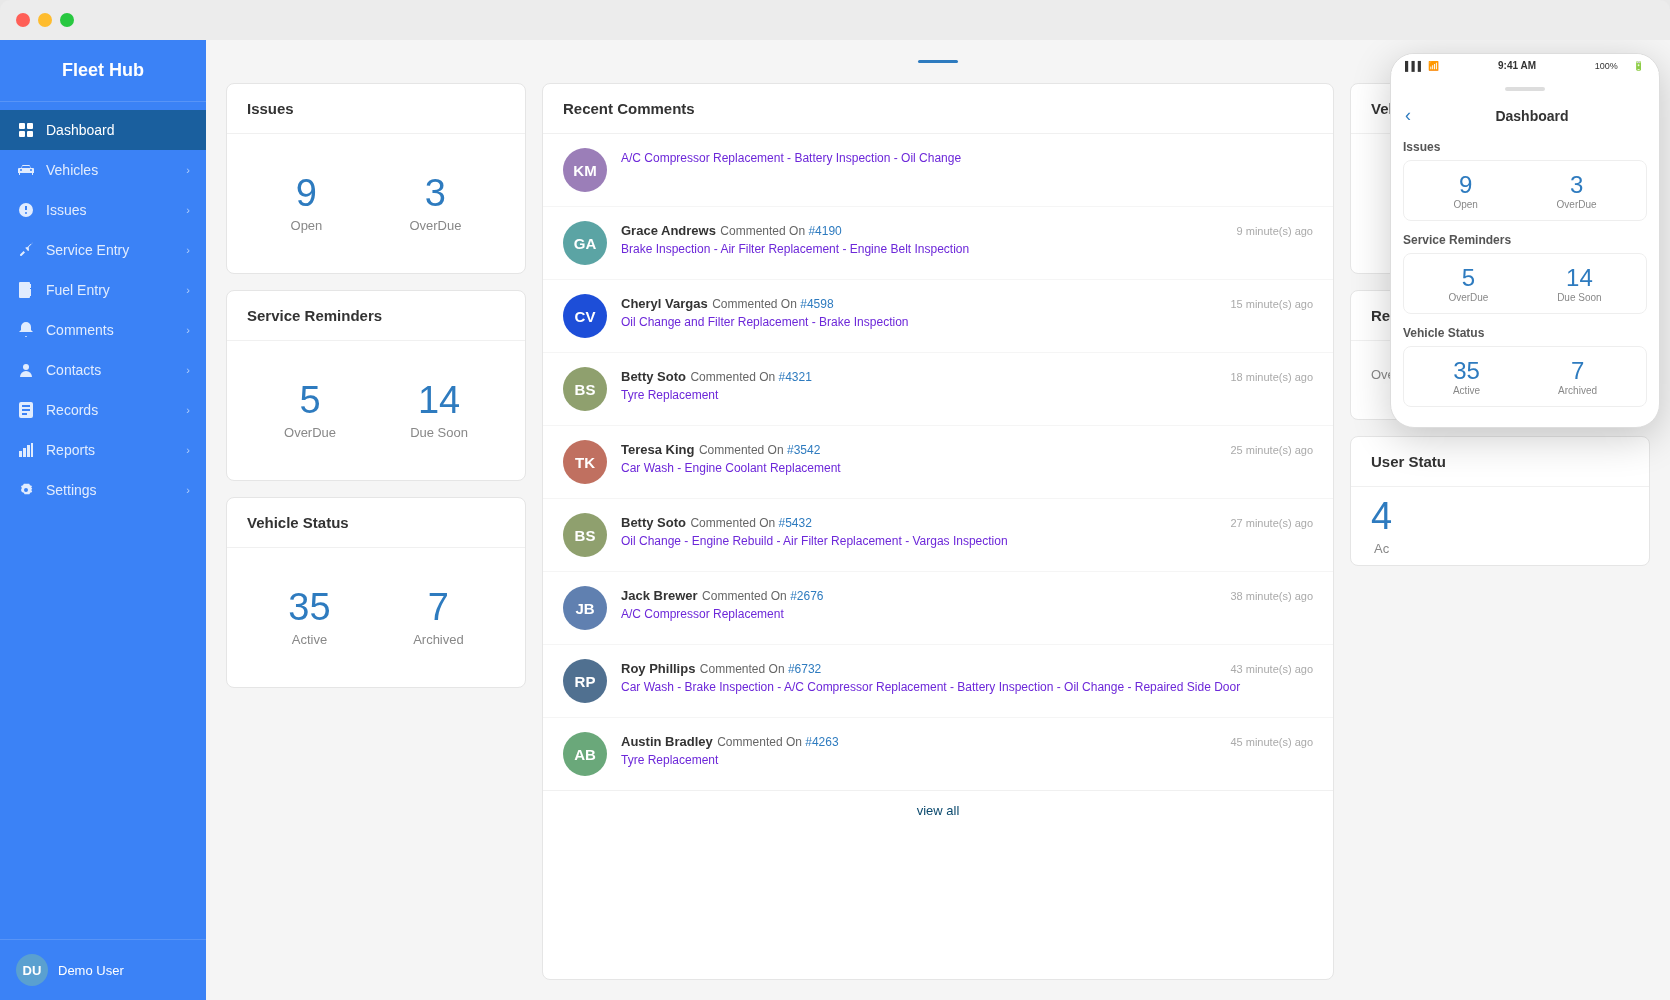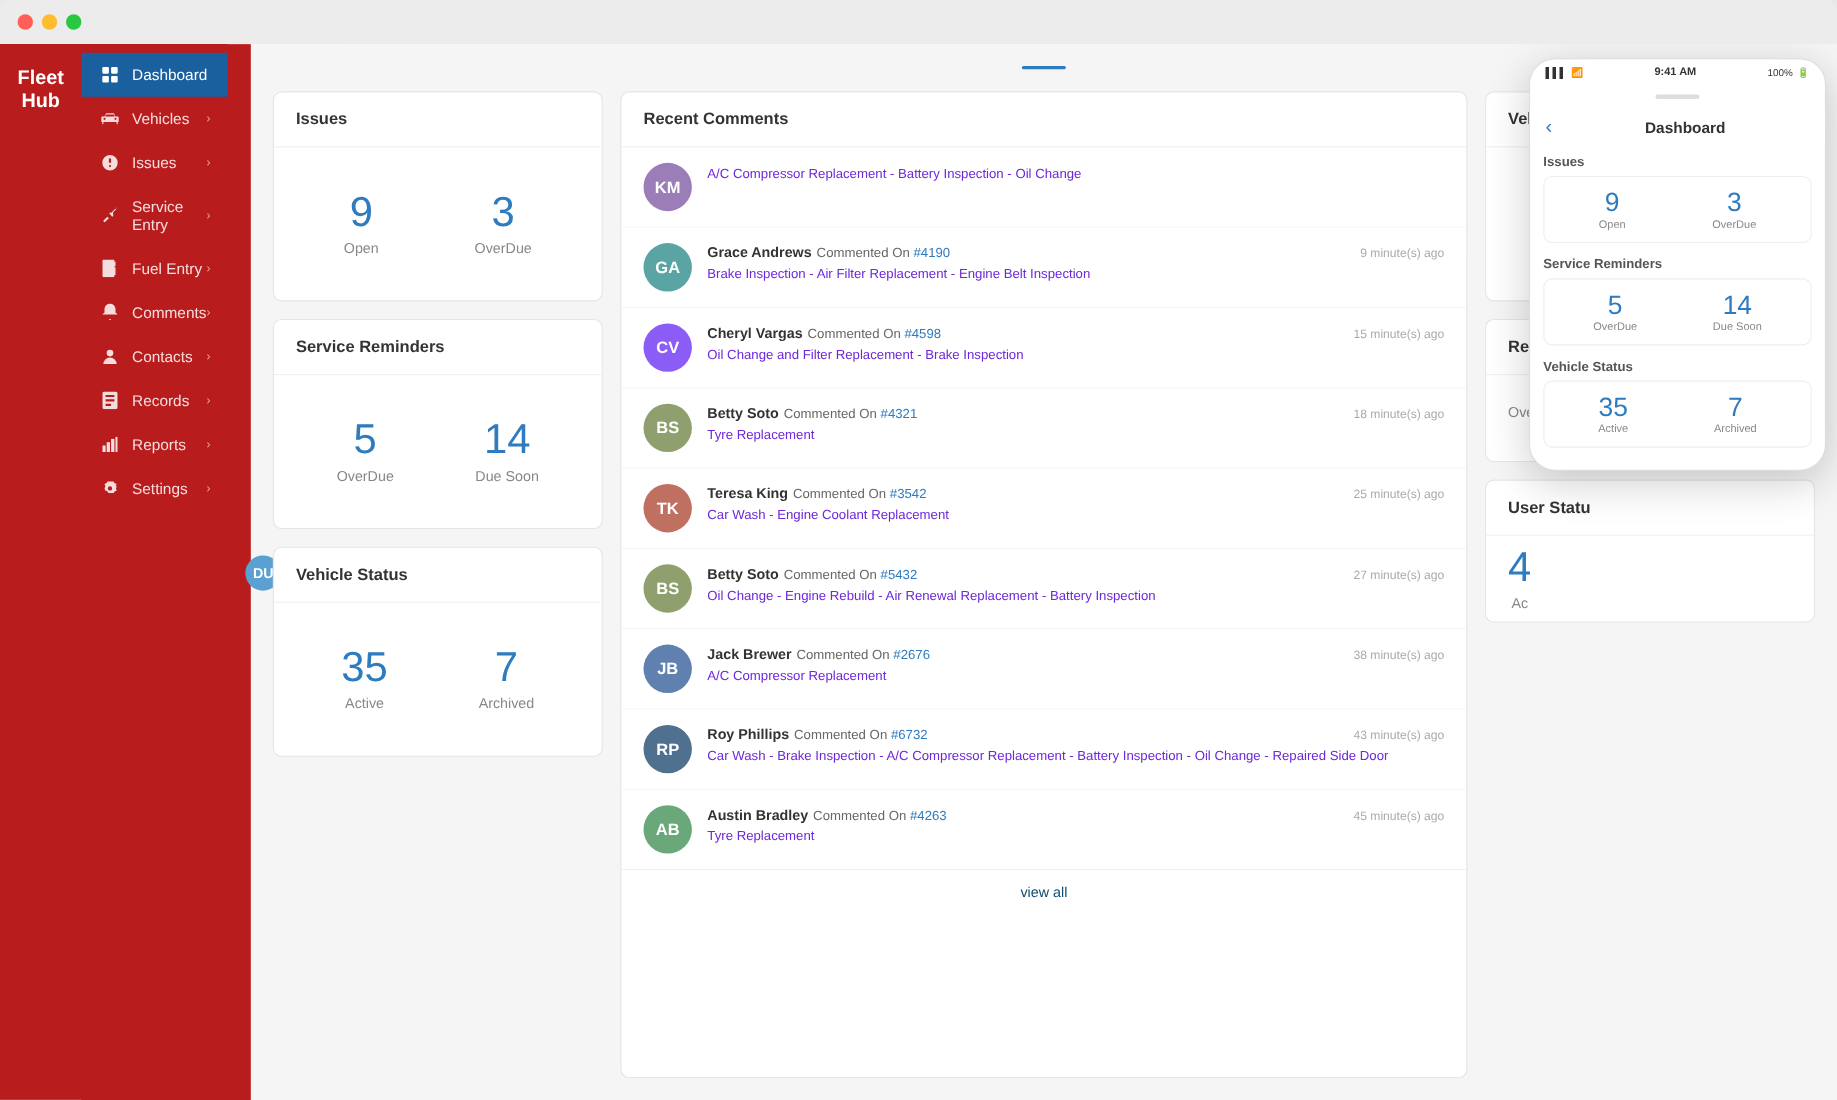--- a/index.html
+++ b/index.html
@@ -10,21 +10,21 @@
     .traffic-lights { display: flex; gap: 8px; }
     .traffic-light { width: 14px; height: 14px; border-radius: 50%; }
     .tl-red { background: #ff5f57; }
     .tl-yellow { background: #febc2e; }
     .tl-green { background: #28c840; }
 
     
     .app-container { display: flex; flex: 1; overflow: hidden; background: #f5f5f5; }
 
     
-    .sidebar { width: 228px; background: #b91c1c; display: flex; flex-direction: row; flex-shrink: 0; }
+    .sidebar { width: 206px; background: #3b82f6; display: flex; flex-direction: column; flex-shrink: 0; }
     .sidebar-brand { padding: 20px 16px; text-align: center; color: white; font-size: 18px; font-weight: 600; border-bottom: 1px solid rgba(255,255,255,0.15); }
     .sidebar-nav { flex: 1; padding: 8px 0; }
     .nav-item { display: flex; align-items: center; padding: 12px 16px; color: rgba(255,255,255,0.85); font-size: 14px; cursor: pointer; position: relative; }
     .nav-item.active { background: #1a5f9e; color: white; }
     .nav-item .nav-icon { width: 20px; margin-right: 10px; display: flex; align-items: center; justify-content: center; font-size: 15px; flex-shrink: 0; }
     .nav-item .nav-chevron { margin-left: auto; font-size: 11px; opacity: 0.7; }
     .sidebar-footer { padding: 14px 16px; border-top: 1px solid rgba(255,255,255,0.15); display: flex; align-items: center; gap: 10px; color: white; font-size: 13px; }
     .avatar-small { width: 32px; height: 32px; border-radius: 50%; background: #5aa0d0; display: flex; align-items: center; justify-content: center; font-size: 13px; color: white; font-weight: 600; flex-shrink: 0; }
 
     
@@ -51,37 +51,37 @@
     .comment-time { font-size: 11px; color: #aaa; white-space: nowrap; margin-left: 8px; }
     .comment-meta { font-size: 12px; color: #666; }
     .comment-meta .comment-tag { color: #2e7bbf; }
     .comment-text { font-size: 12px; color: #6d28d9; margin-top: 3px; }
     .view-all { text-align: center; padding: 12px; color: #0c4a6e; font-size: 13px; cursor: pointer; border-top: 1px solid #f0f0f0; }
 
     
     .phone-overlay { position: absolute; right: -10px; top: -30px; width: 270px; background: white; border-radius: 24px; border: 1px solid #ddd; box-shadow: 0 10px 40px rgba(0,0,0,0.2); overflow: hidden; z-index: 10; }
     .phone-status-bar { background: white; display: flex; justify-content: space-between; align-items: center; padding: 6px 14px 2px; font-size: 10px; color: #333; }
     .phone-status-left { display: flex; gap: 4px; align-items: center; }
-    .phone-status-right { display: flex; gap: 4px; align-items: center; }
+    .phone-status-right { display: flex; gap: 16px; align-items: center; }
     .phone-nav-bar { display: flex; align-items: center; padding: 6px 14px; background: white; }
     .phone-back { color: #2e7bbf; font-size: 18px; margin-right: 8px; }
     .phone-title { font-size: 14px; font-weight: 600; flex: 1; text-align: center; color: #333; }
     .phone-scroll { padding: 8px 12px; }
     .phone-section { margin-bottom: 12px; }
     .phone-section-title { font-size: 12px; font-weight: 600; color: #555; margin-bottom: 6px; }
     .phone-card { background: white; border: 1px solid #eee; border-radius: 8px; padding: 10px; }
     .phone-stats { display: flex; justify-content: space-around; }
     .phone-stat { text-align: center; }
     .phone-stat-num { font-size: 24px; font-weight: 300; color: #2e7bbf; }
     .phone-stat-label { font-size: 10px; color: #888; }
 
     
     .av-purple { background: #9b7eb8; }
     .av-teal { background: #5ba4a4; }
-    .av-brown { background: #8b5cf6; }
+    .av-brown { background: #1d4ed8; }
     .av-olive { background: #8fa06e; }
     .av-rust { background: #c07060; }
     .av-blue { background: #6080b0; }
     .av-green { background: #6aa87a; }
     .av-navy { background: #507090; }
   </style>
 </head>
 <body>
 
 <div class="window-chrome">
@@ -330,21 +330,21 @@
             <div class="comment-item">
     <div class="comment-avatar av-olive">BS</div>
     <div class="comment-body">
       <div class="comment-header">
         <div>
           <span class="comment-name">Betty Soto</span>
           <span class="comment-meta"> Commented On <span class="comment-tag">#5432</span></span>
         </div>
         <span class="comment-time">27 minute(s) ago</span>
       </div>
-      <div class="comment-text">Oil Change - Engine Rebuild - Air Renewal Replacement - Battery Inspection</div>
+      <div class="comment-text">Oil Change - Engine Rebuild - Air Filter Replacement - Vargas Inspection</div>
     </div>
   </div>
             <div class="comment-item">
     <div class="comment-avatar av-blue">JB</div>
     <div class="comment-body">
       <div class="comment-header">
         <div>
           <span class="comment-name">Jack Brewer</span>
           <span class="comment-meta"> Commented On <span class="comment-tag">#2676</span></span>
         </div>

